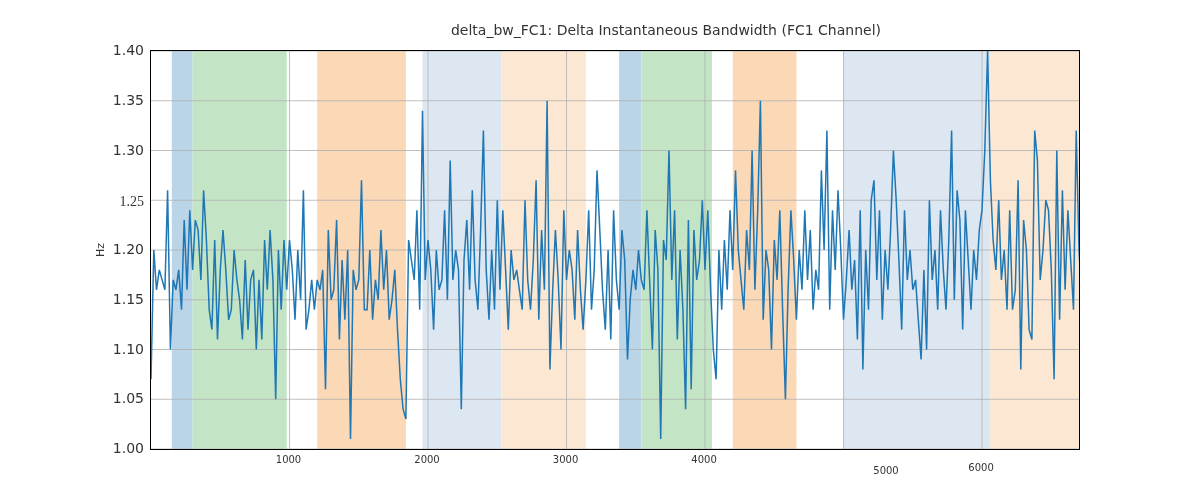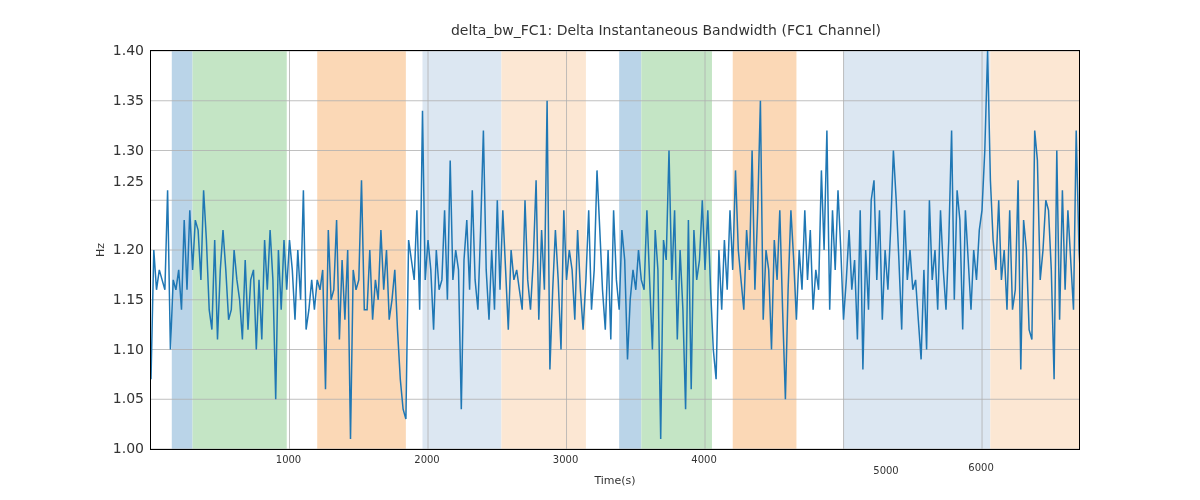--- a/index.html
+++ b/index.html
@@ -98,33 +98,32 @@
         <line x1="0" y1="248.75000000000006" x2="928" y2="248.75000000000006" stroke="#b0b0b0" stroke-width="0.8"></line>
         <line x1="0" y1="199" x2="928" y2="199" stroke="#b0b0b0" stroke-width="0.8"></line>
         <line x1="0" y1="149.24999999999994" x2="928" y2="149.24999999999994" stroke="#b0b0b0" stroke-width="0.8"></line>
         <line x1="0" y1="99.49999999999989" x2="928" y2="99.49999999999989" stroke="#b0b0b0" stroke-width="0.8"></line>
         <line x1="0" y1="49.74999999999983" x2="928" y2="49.74999999999983" stroke="#b0b0b0" stroke-width="0.8"></line>
         <line x1="0" y1="0" x2="928" y2="0" stroke="#b0b0b0" stroke-width="0.8"></line>
         <path d="M0.0 328.3 L2.8 199.0 L5.5 238.8 L8.3 218.9 L11.1 228.9 L13.9 238.8 L16.6 139.3 L19.4 298.5 L22.2 228.9 L24.9 238.8 L27.7 218.9 L30.5 258.7 L33.2 169.1 L36.0 238.8 L38.8 159.2 L41.6 218.9 L44.3 169.1 L47.1 179.1 L49.9 228.9 L52.6 139.3 L55.4 189.0 L58.2 258.7 L60.9 278.6 L63.7 189.0 L66.5 288.5 L69.3 218.9 L72.0 179.1 L74.8 218.9 L77.6 268.7 L80.3 258.7 L83.1 199.0 L85.9 228.9 L88.6 248.8 L91.4 288.5 L94.2 209.0 L97.0 278.6 L99.7 228.9 L102.5 218.9 L105.3 298.5 L108.0 228.9 L110.8 288.5 L113.6 189.0 L116.3 238.8 L119.1 179.1 L121.9 228.9 L124.7 348.2 L127.4 199.0 L130.2 258.7 L133.0 189.0 L135.7 238.8 L138.5 189.0 L141.3 218.9 L144.0 268.7 L146.8 199.0 L149.6 248.8 L152.4 139.3 L155.1 278.6 L157.9 258.7 L160.7 228.9 L163.4 258.7 L166.2 228.9 L169.0 238.8 L171.7 218.9 L174.5 338.3 L177.3 179.1 L180.1 248.8 L182.8 238.8 L185.6 169.1 L188.4 288.5 L191.1 209.0 L193.9 268.7 L196.7 199.0 L199.5 388.1 L202.2 218.9 L205.0 238.8 L207.8 228.9 L210.5 129.3 L213.3 258.7 L216.1 258.7 L218.8 199.0 L221.6 268.7 L224.4 228.9 L227.2 248.8 L229.9 179.1 L232.7 238.8 L235.5 199.0 L238.2 268.7 L241.0 248.8 L243.8 218.9 L246.5 278.6 L249.3 328.3 L252.1 358.2 L254.9 368.1 L257.6 189.0 L260.4 209.0 L263.2 228.9 L265.9 159.2 L268.7 258.7 L271.5 59.7 L274.2 228.9 L277.0 189.0 L279.8 218.9 L282.6 278.6 L285.3 199.0 L288.1 238.8 L290.9 228.9 L293.6 159.2 L296.4 248.8 L299.2 109.4 L301.9 228.9 L304.7 199.0 L307.5 218.9 L310.3 358.2 L313.0 209.0 L315.8 169.1 L318.6 238.8 L321.3 139.3 L324.1 228.9 L326.9 258.7 L329.6 179.1 L332.4 79.6 L335.2 218.9 L338.0 268.7 L340.7 199.0 L343.5 258.7 L346.3 149.2 L349.0 238.8 L351.8 159.2 L354.6 218.9 L357.3 278.6 L360.1 199.0 L362.9 228.9 L365.7 218.9 L368.4 238.8 L371.2 258.7 L374.0 149.2 L376.7 228.9 L379.5 258.7 L382.3 209.0 L385.1 129.3 L387.8 268.7 L390.6 179.1 L393.4 238.8 L396.1 49.7 L398.9 318.4 L401.7 238.8 L404.4 179.1 L407.2 228.9 L410.0 298.5 L412.8 159.2 L415.5 228.9 L418.3 199.0 L421.1 218.9 L423.8 268.7 L426.6 179.1 L429.4 238.8 L432.1 278.6 L434.9 228.9 L437.7 159.2 L440.5 258.7 L443.2 218.9 L446.0 119.4 L448.8 179.1 L451.5 238.8 L454.3 278.6 L457.1 199.0 L459.8 288.5 L462.6 159.2 L465.4 228.9 L468.2 258.7 L470.9 179.1 L473.7 209.0 L476.5 308.4 L479.2 248.8 L482.0 218.9 L484.8 238.8 L487.5 199.0 L490.3 228.9 L493.1 238.8 L495.9 159.2 L498.6 228.9 L501.4 298.5 L504.2 179.1 L506.9 218.9 L509.7 388.1 L512.5 189.0 L515.2 209.0 L518.0 99.5 L520.8 228.9 L523.6 159.2 L526.3 288.5 L529.1 199.0 L531.9 258.7 L534.6 358.2 L537.4 169.1 L540.2 338.3 L542.9 179.1 L545.7 228.9 L548.5 209.0 L551.3 149.2 L554.0 218.9 L556.8 159.2 L559.6 238.8 L562.3 298.5 L565.1 328.3 L567.9 199.0 L570.7 258.7 L573.4 189.0 L576.2 238.8 L579.0 159.2 L581.7 218.9 L584.5 119.4 L587.3 199.0 L590.0 228.9 L592.8 258.7 L595.6 179.1 L598.4 218.9 L601.1 99.5 L603.9 238.8 L606.7 159.2 L609.4 49.7 L612.2 268.7 L615.0 199.0 L617.7 218.9 L620.5 298.5 L623.3 189.0 L626.1 228.9 L628.8 159.2 L631.6 258.7 L634.4 348.2 L637.1 238.8 L639.9 159.2 L642.7 209.0 L645.4 268.7 L648.2 199.0 L651.0 238.8 L653.8 159.2 L656.5 228.9 L659.3 179.1 L662.1 258.7 L664.8 218.9 L667.6 238.8 L670.4 119.4 L673.1 199.0 L675.9 79.6 L678.7 258.7 L681.5 159.2 L684.2 218.9 L687.0 139.3 L689.8 199.0 L692.5 268.7 L695.3 228.9 L698.1 179.1 L700.8 238.8 L703.6 209.0 L706.4 288.5 L709.2 159.2 L711.9 318.4 L714.7 199.0 L717.5 258.7 L720.2 149.2 L723.0 129.3 L725.8 228.9 L728.5 159.2 L731.3 268.7 L734.1 199.0 L736.9 238.8 L739.6 179.1 L742.4 99.5 L745.2 149.2 L747.9 209.0 L750.7 278.6 L753.5 159.2 L756.3 228.9 L759.0 199.0 L761.8 238.8 L764.6 228.9 L767.3 268.7 L770.1 308.4 L772.9 218.9 L775.6 298.5 L778.4 149.2 L781.2 228.9 L784.0 199.0 L786.7 258.7 L789.5 159.2 L792.3 218.9 L795.0 258.7 L797.8 189.0 L800.6 79.6 L803.3 248.8 L806.1 139.3 L808.9 169.1 L811.7 278.6 L814.4 159.2 L817.2 209.0 L820.0 258.7 L822.7 199.0 L825.5 228.9 L828.3 179.1 L831.0 159.2 L833.8 99.5 L836.6 0.0 L839.4 129.3 L842.1 189.0 L844.9 218.9 L847.7 149.2 L850.4 228.9 L853.2 199.0 L856.0 258.7 L858.7 159.2 L861.5 258.7 L864.3 238.8 L867.1 129.3 L869.8 318.4 L872.6 169.1 L875.4 199.0 L878.1 278.6 L880.9 288.5 L883.7 79.6 L886.4 109.4 L889.2 228.9 L892.0 199.0 L894.8 149.2 L897.5 159.2 L900.3 218.9 L903.1 328.3 L905.8 99.5 L908.6 268.7 L911.4 139.3 L914.1 238.8 L916.9 159.2 L919.7 209.0 L922.5 258.7 L925.2 79.6 L928.0 199.0 L930.8 248.8 L933.5 159.2 L936.3 228.9 L939.1 179.1 L941.9 218.9 L944.6 278.6 L947.4 199.0 L950.2 258.7 L952.9 179.1 L955.7 238.8 L958.5 159.2 L961.2 218.9 L964.0 258.7 L966.8 199.0 L969.6 228.9 L972.3 179.1 L975.1 238.8 L977.9 159.2 L980.6 288.5 L983.4 129.3 L986.2 258.7 L988.9 199.0 L991.7 238.8 L994.5 119.4 L997.3 218.9 L1000.0 179.1 L1002.8 258.7 L1005.6 159.2 L1008.3 228.9 L1011.1 268.7 L1013.9 199.0 L1016.6 169.1 L1019.4 238.8 L1022.2 89.5 L1025.0 278.6 L1027.7 149.2 L1030.5 179.1 L1033.3 228.9 L1036.0 159.2 L1038.8 258.7 L1041.6 129.3 L1044.3 268.7 L1047.1 179.1 " fill="none" stroke="#1f77b4" stroke-width="1.5"></path>
       </svg>
   </div>
 
-  <div class="xlabel">Time(s)</div>
   <div class="ylabel">Hz</div>
 
   <div id="ticks">
       <div class="xtick" style="left: 288.507px;">1000</div>
       <div class="xtick" style="left: 427.015px;">2000</div>
       <div class="xtick" style="left: 565.522px;">3000</div>
       <div class="xtick" style="left: 704.03px;">4000</div>
       <div class="xtick" style="left: 886px; margin-top: 11px;">5000</div>
       <div class="xtick" style="left: 981.045px; margin-top: 8px;">6000</div>
       <div class="ytick" style="top: 448px;">1.00</div>
       <div class="ytick" style="top: 398.25px;">1.05</div>
       <div class="ytick" style="top: 348.5px;">1.10</div>
       <div class="ytick" style="top: 298.75px;">1.15</div>
       <div class="ytick" style="top: 249px;">1.20</div>
-      <div class="ytick" style="top: 181px;">1.25</div>
+      <div class="ytick" style="top: 202px; font-family: Liberation Serif, serif;">1.25</div>
       <div class="ytick" style="top: 149.5px;">1.30</div>
       <div class="ytick" style="top: 99.75px;">1.35</div>
       <div class="ytick" style="top: 50px;">1.40</div>
     </div>
 </div>
 
 </body></html>

